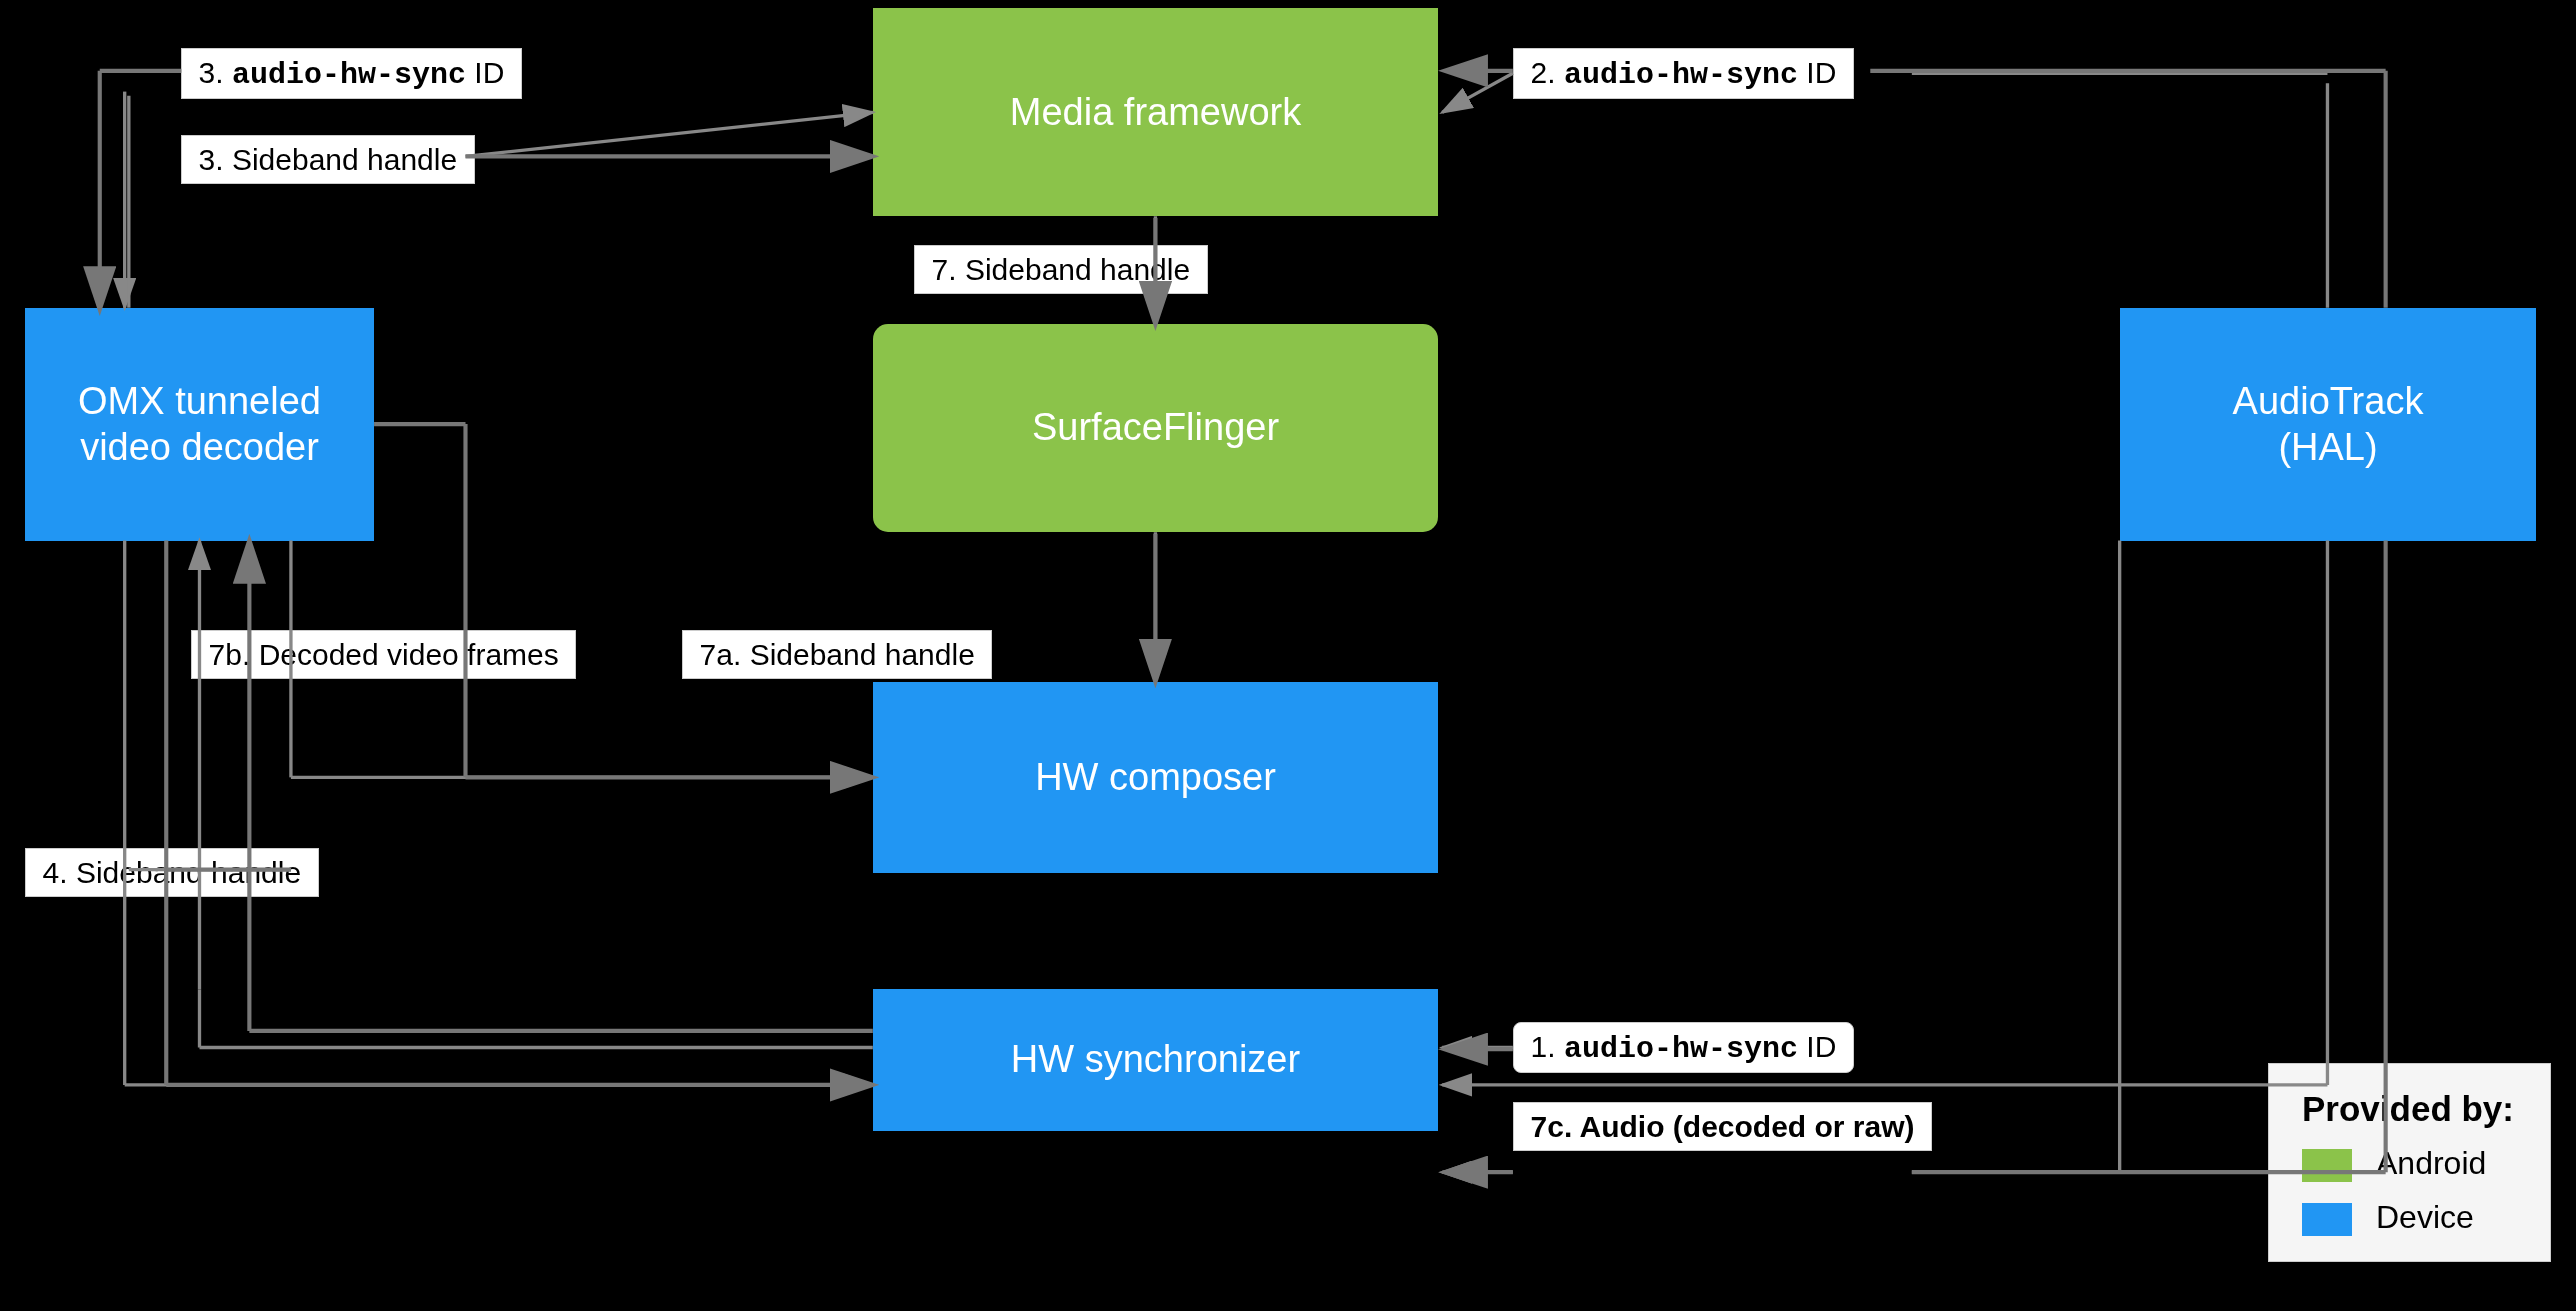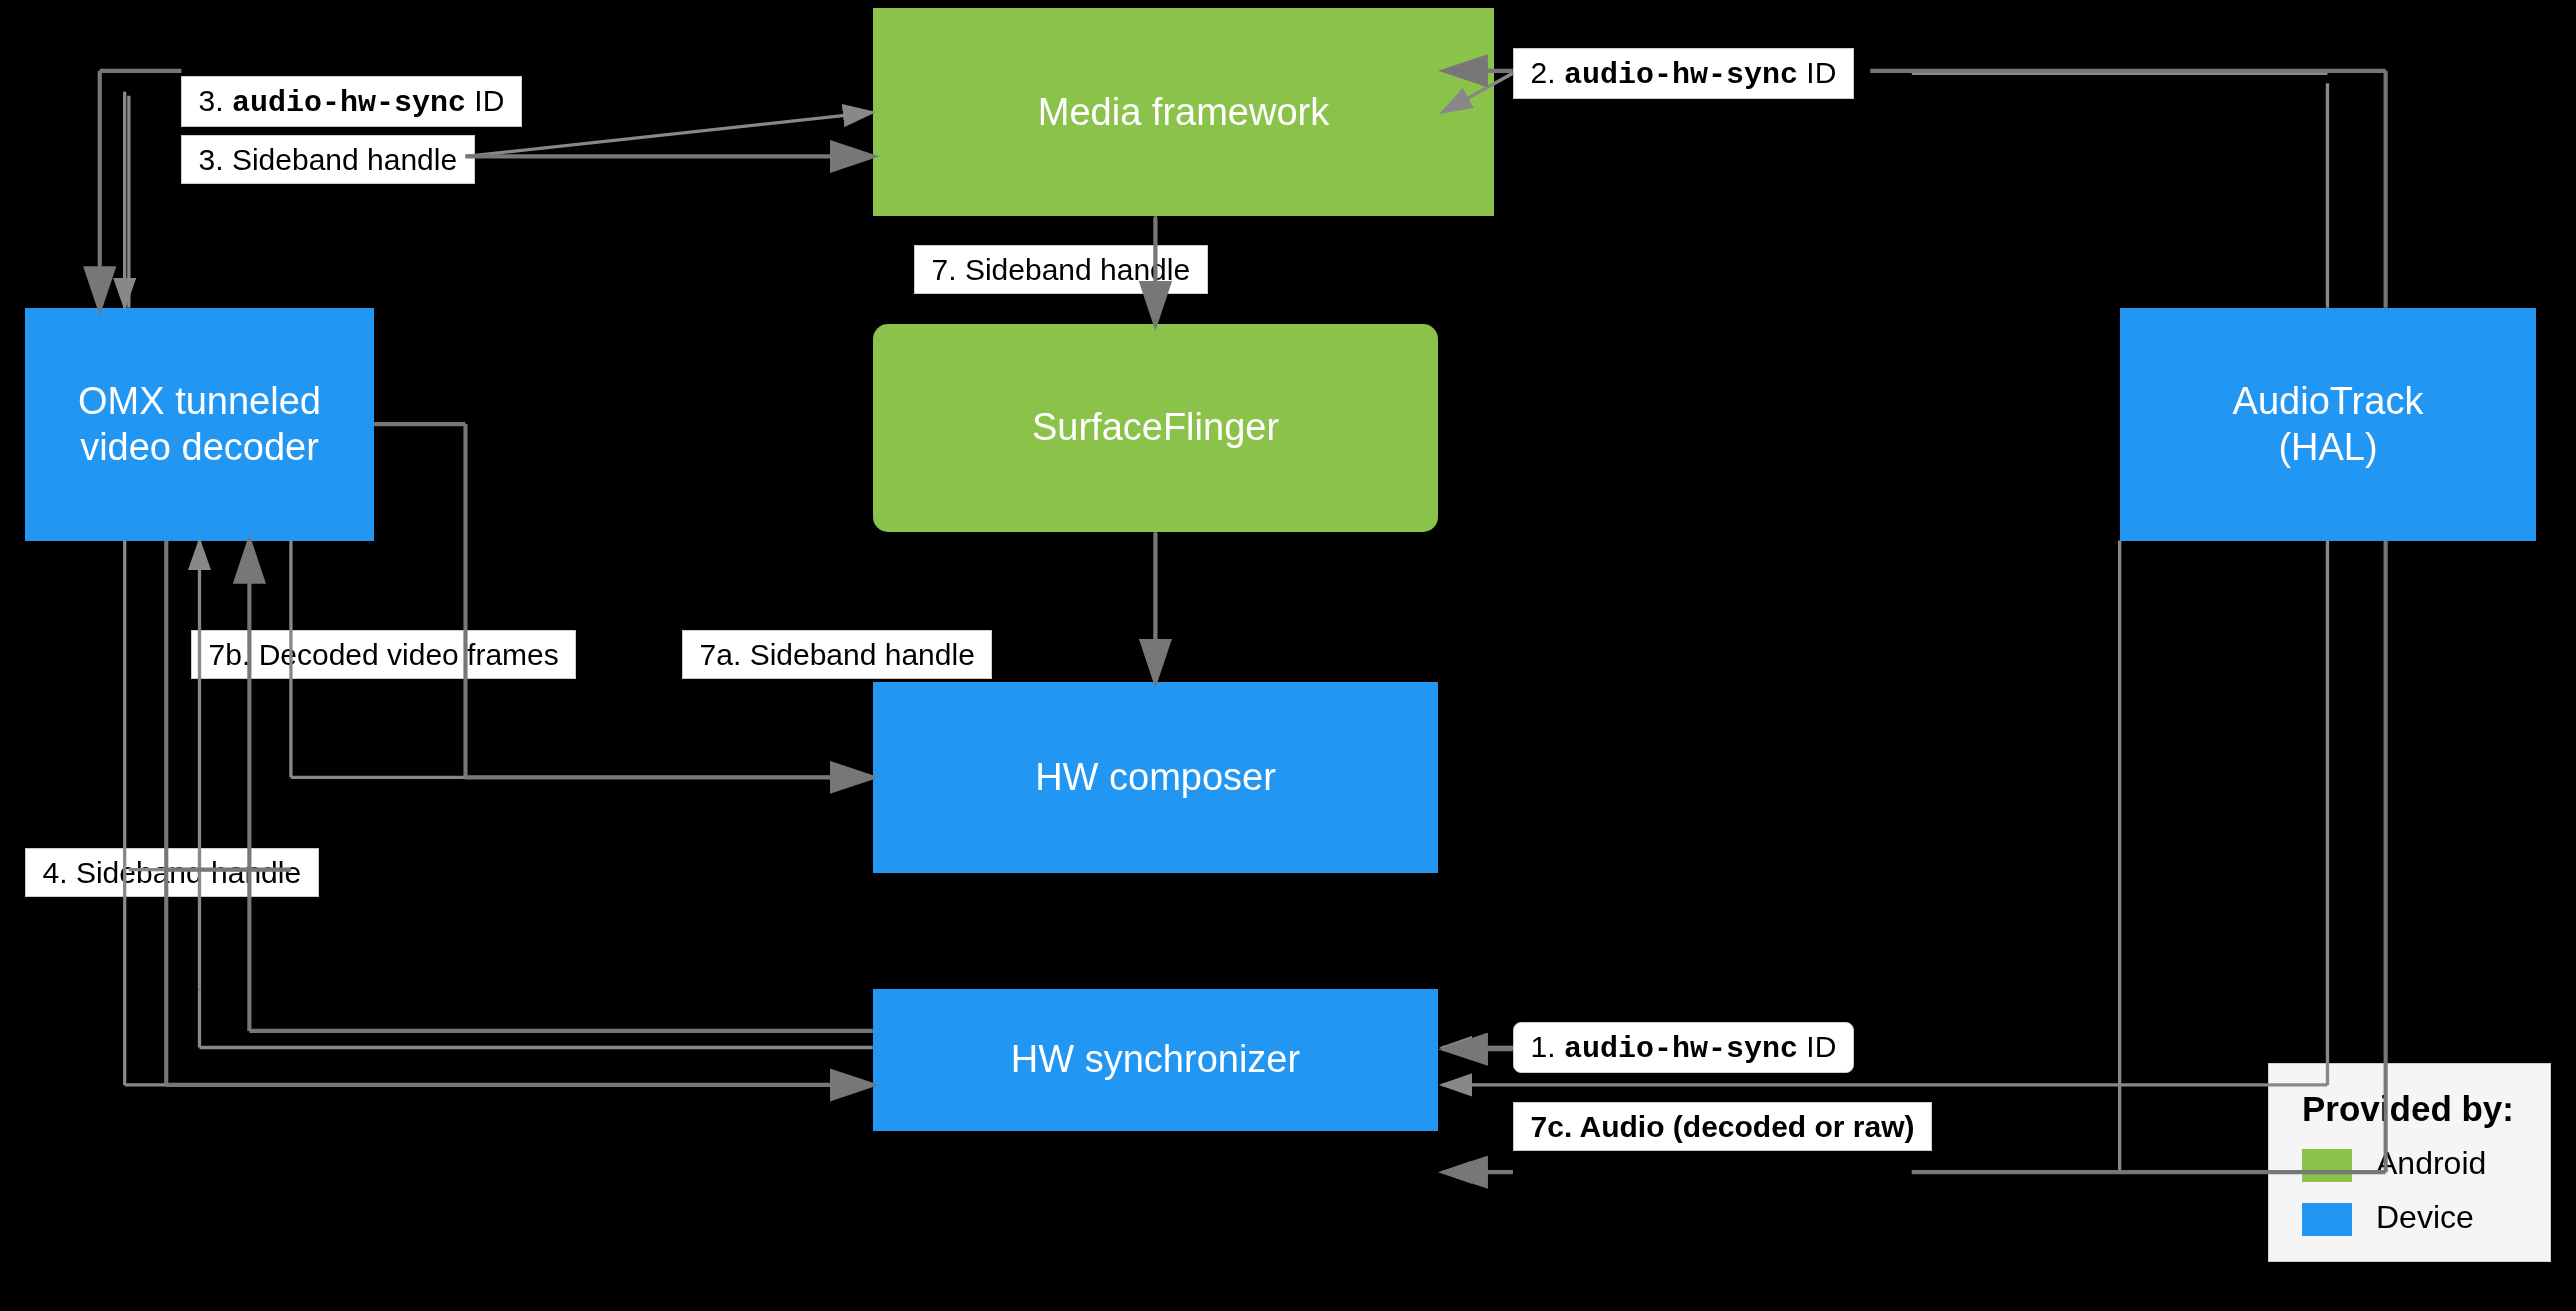--- a/index.html
+++ b/index.html
@@ -74,21 +74,21 @@
     }
     .legend-swatch {
       width: 50px;
       height: 33px;
       display: inline-block;
     }
   </style>
 </head>
 <body>
 
-<div class="block block-green" style="left:873px;top:8.3px;width:621px;height:208px;">
+<div class="block block-green" style="left:873px;top:8.3px;width:565px;height:208px;">
   <span>Media framework</span>
 </div>
 
 <div class="block block-green" style="left:873px;top:324px;width:565px;height:208px;border-radius:15px;">
   <span>SurfaceFlinger</span>
 </div>
 
 <div class="block block-blue" style="left:25px;top:308px;width:349px;height:233px;">
   <span>OMX tunneled<br>video decoder</span>
 </div>
@@ -98,21 +98,21 @@
 </div>
 
 <div class="block block-blue" style="left:873px;top:989px;width:565px;height:142px;">
   <span>HW synchronizer</span>
 </div>
 
 <div class="block block-blue" style="left:2120px;top:308px;width:416px;height:233px;">
   <span>AudioTrack<br>(HAL)</span>
 </div>
 
-<div class="label-box" style="left:181px;top:48px;margin-top:28px;">
+<div class="label-box" style="left:181px;top:48px;">
   3. <span class="mono">audio-hw-sync</span> ID
 </div>
 <div class="label-box" style="left:181px;top:135px;">
   3. Sideband handle
 </div>
 <div class="label-box" style="left:1513px;top:48px;">
   2. <span class="mono">audio-hw-sync</span> ID
 </div>
 <div class="label-box" style="left:914px;top:245px;">
   7. Sideband handle

